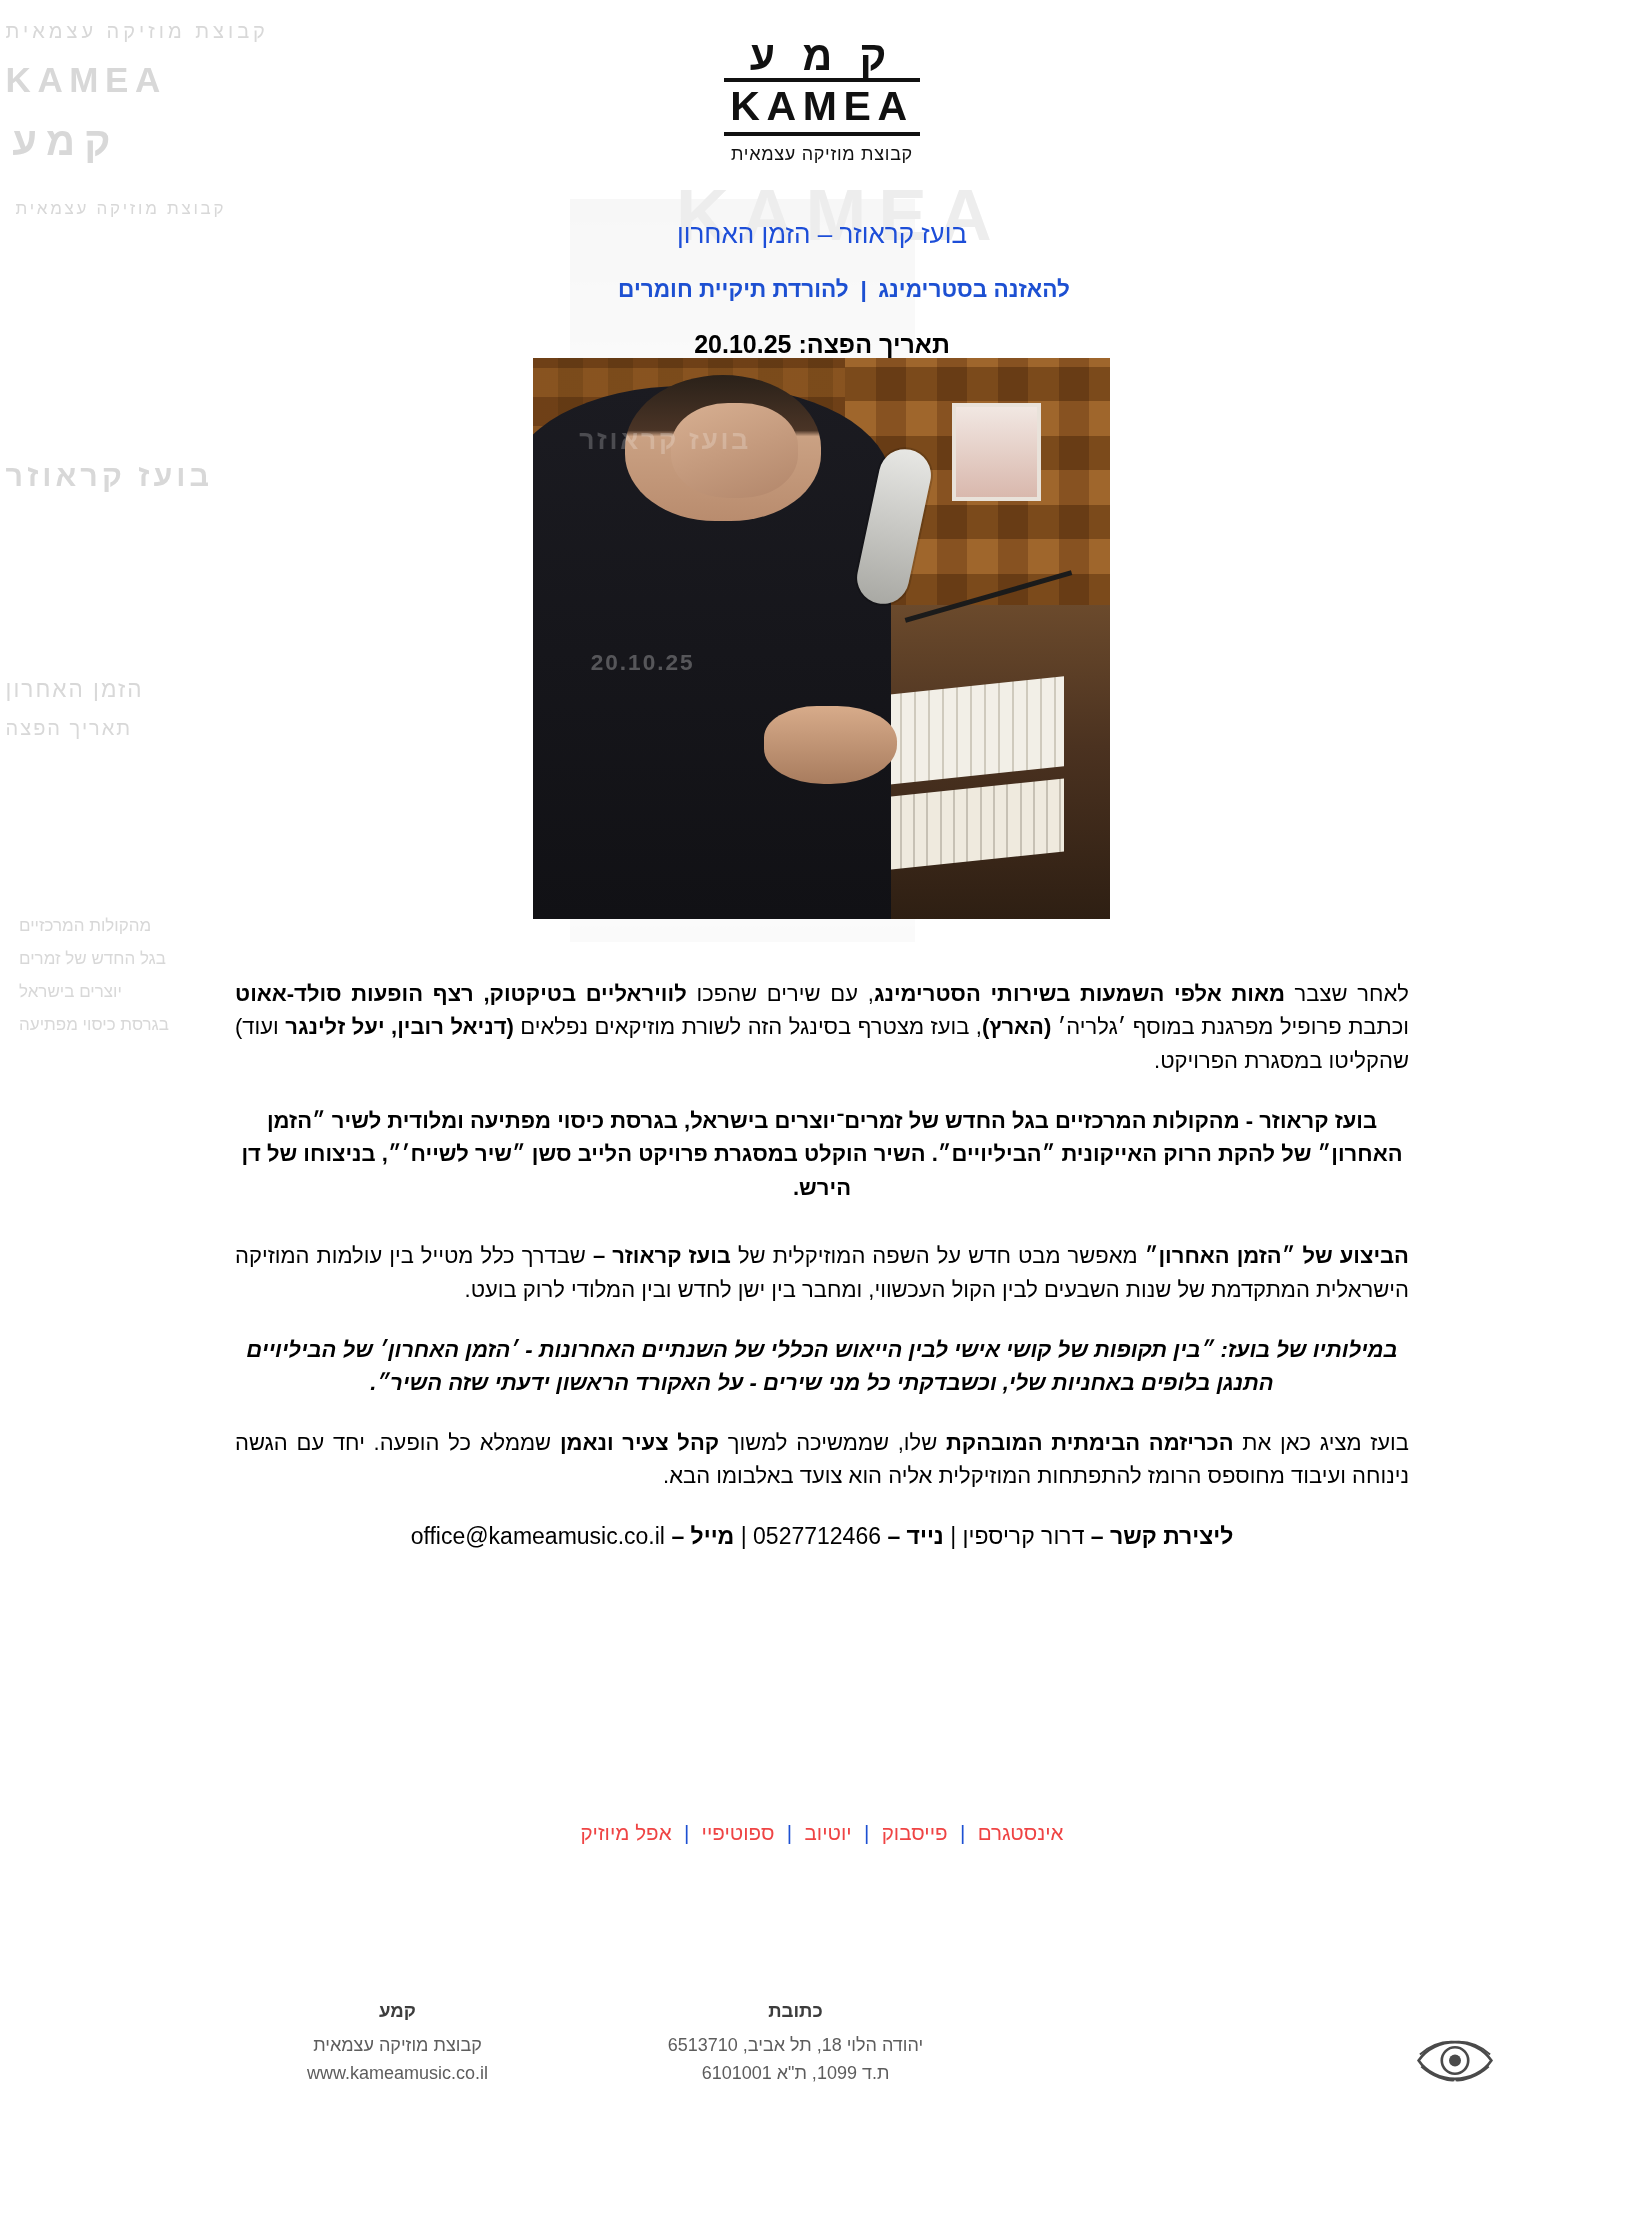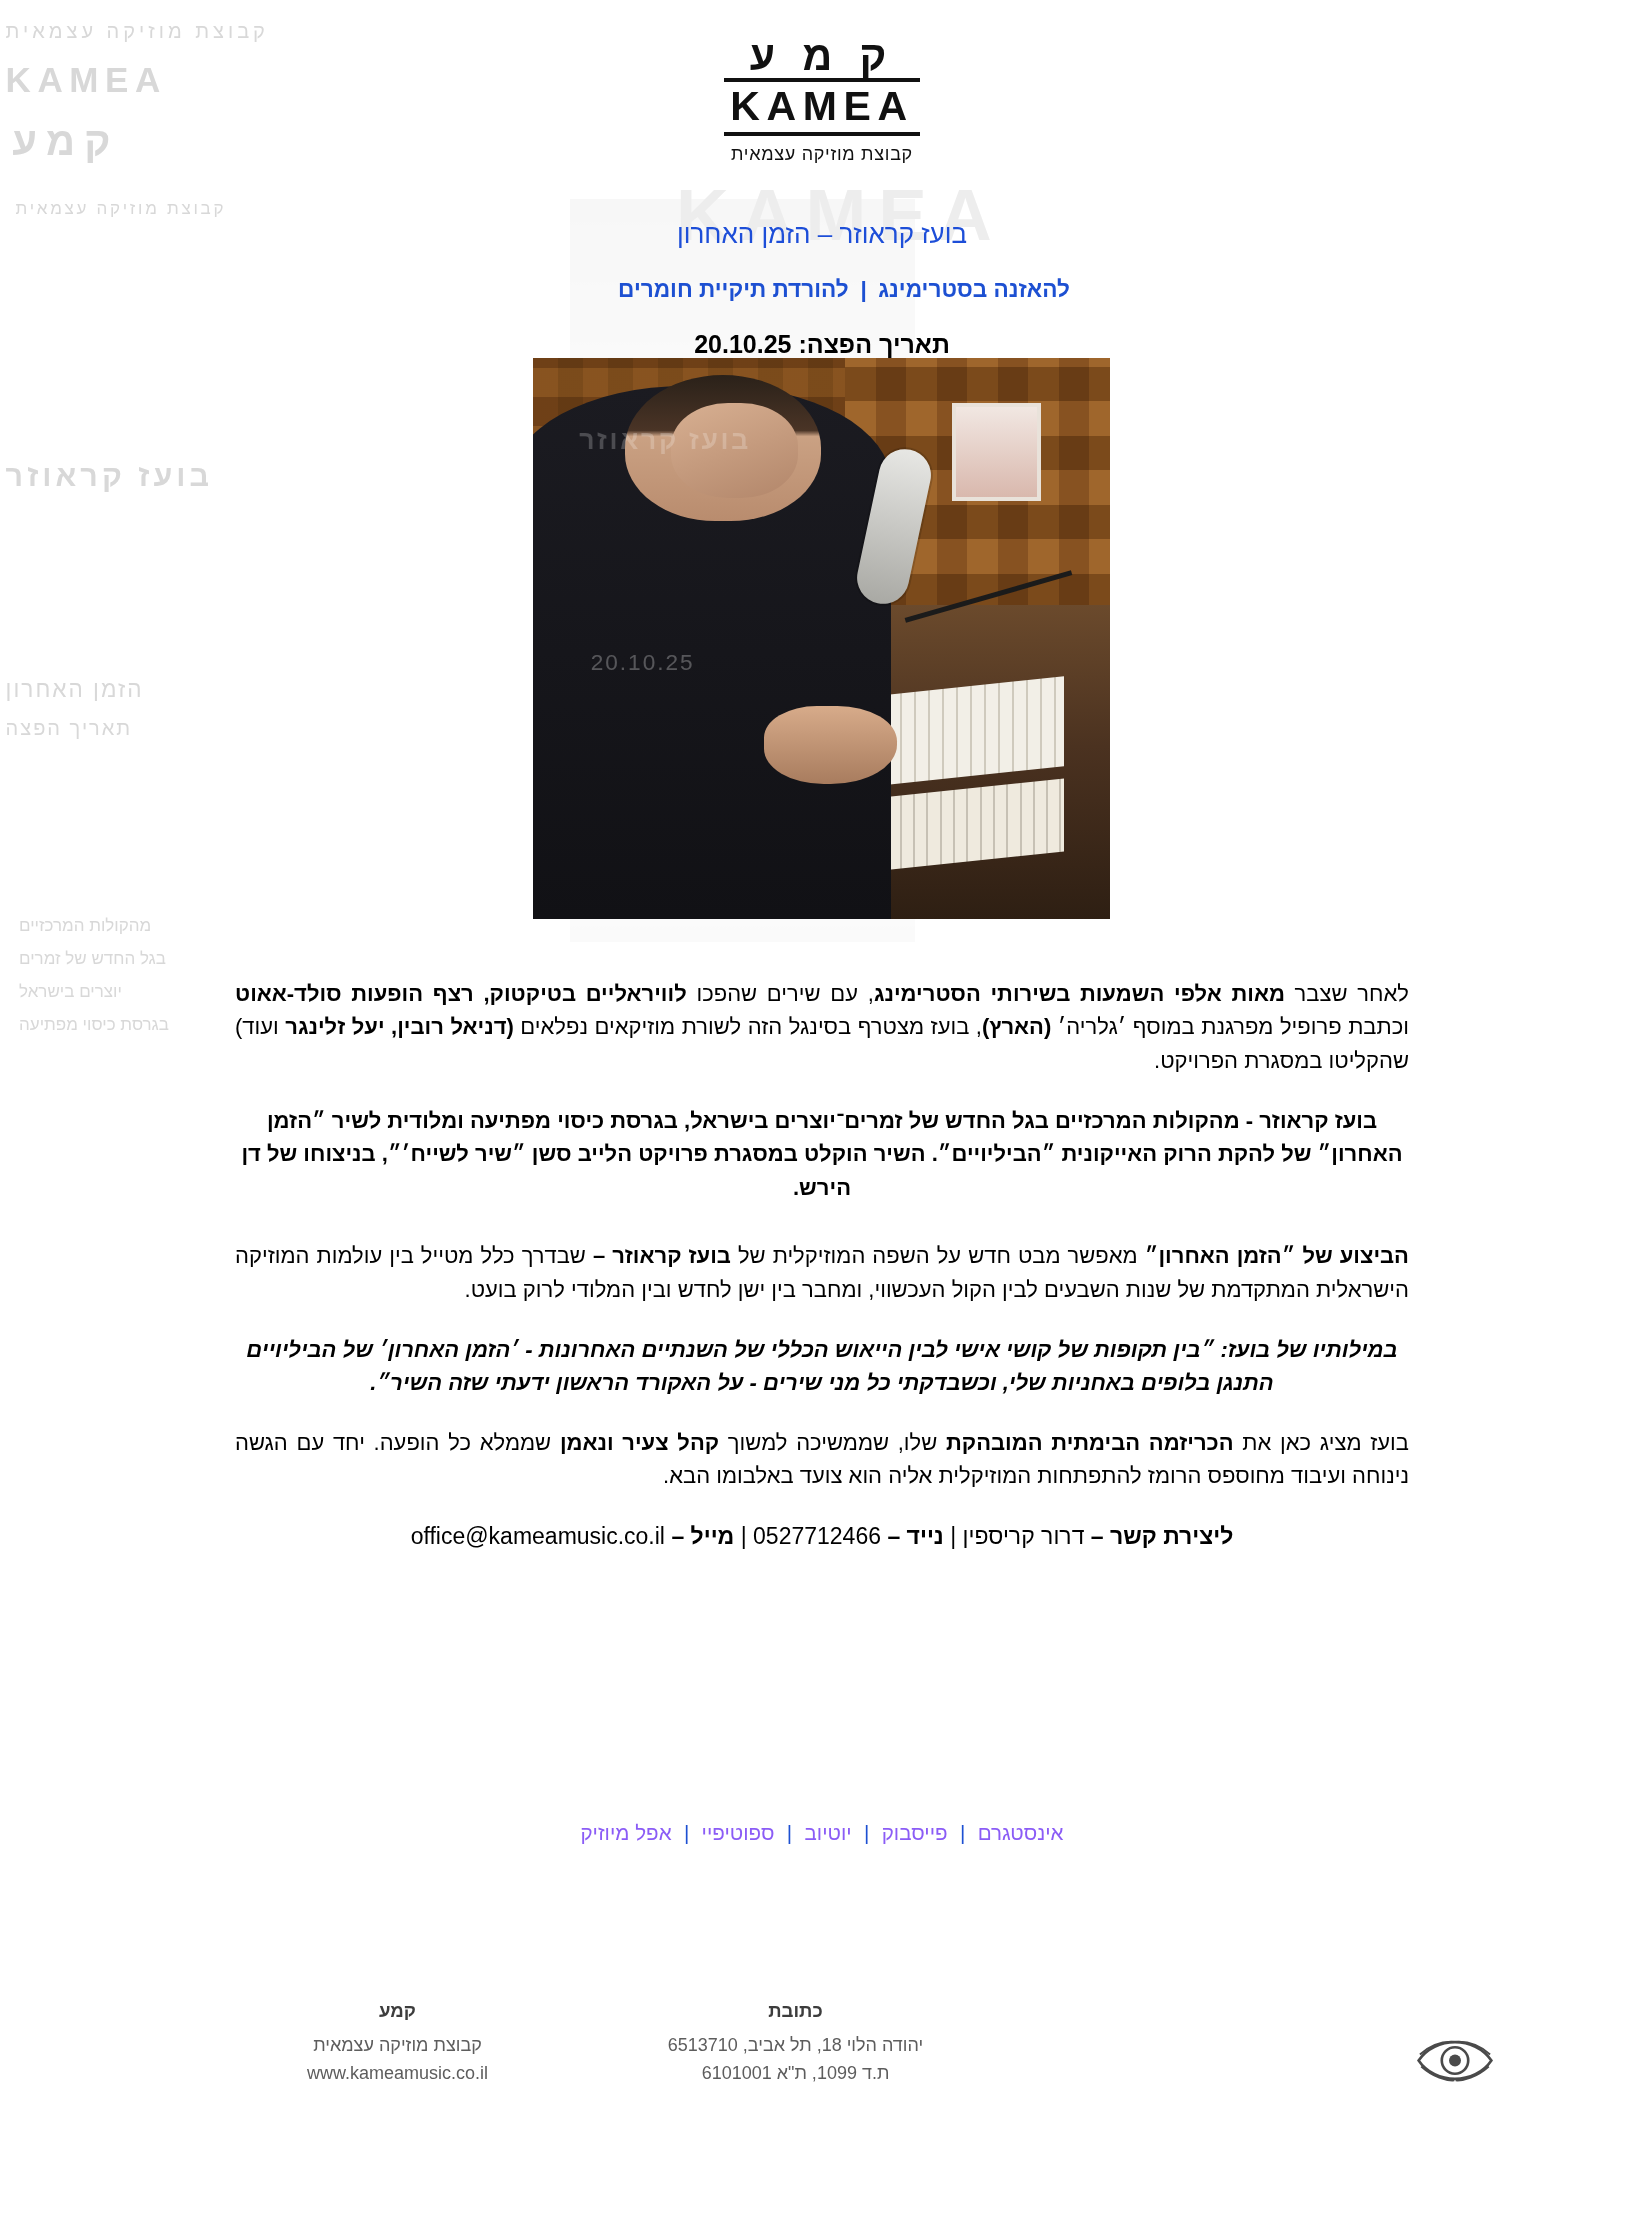--- a/index.html
+++ b/index.html
@@ -270,21 +270,21 @@
     font-size: 26.5px;
     font-weight: bold;
     color: rgba(255,255,255,0.22);
     letter-spacing: 2.7px;
   }
   .photo .wm-date {
     position: absolute;
     left: 10%;
     top: 52%;
     font-size: 22.6px;
-    font-weight: normal;
+    font-weight: bold;
     color: rgba(255,255,255,0.28);
     letter-spacing: 2px;
     direction: ltr;
   }
 
   
   .body-wrap {
     position: absolute;
     top: 955px;
     left: 236px;
@@ -308,21 +308,21 @@
   .sociallinks {
     position: absolute;
     top: 1821px;
     left: 0;
     right: 0;
     text-align: center;
     font-size: 20.6px;
     color: #1d50d2;
     direction: rtl;
   }
-  .sociallinks a { color: #8b5cf6; text-decoration: none; }
+  .sociallinks a { color: #ef4444; text-decoration: none; }
   .sociallinks .sep { padding: 0 6.6px; color: #1d50d2; }
 
   
   .footer {
     position: absolute;
     top: 1997px;
     left: 0;
     right: 0;
     height: 173px;
     direction: rtl;

